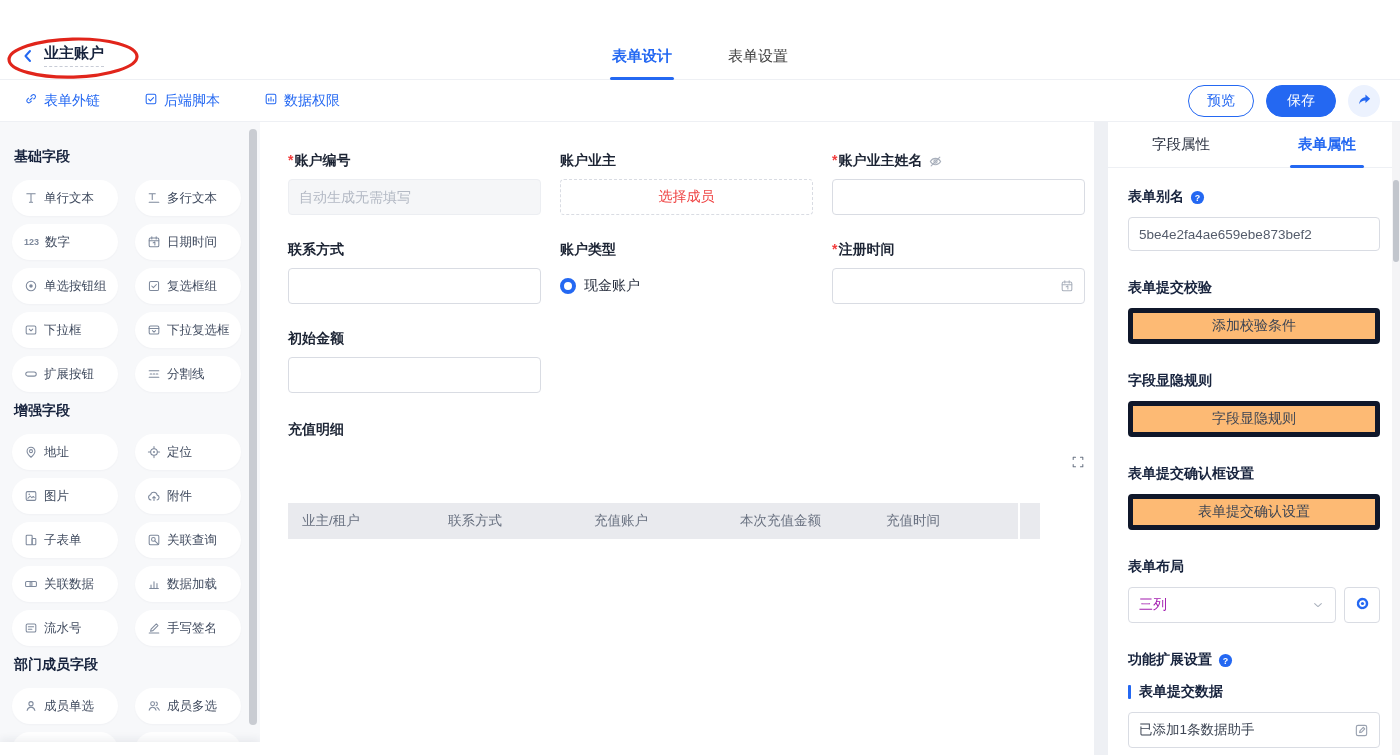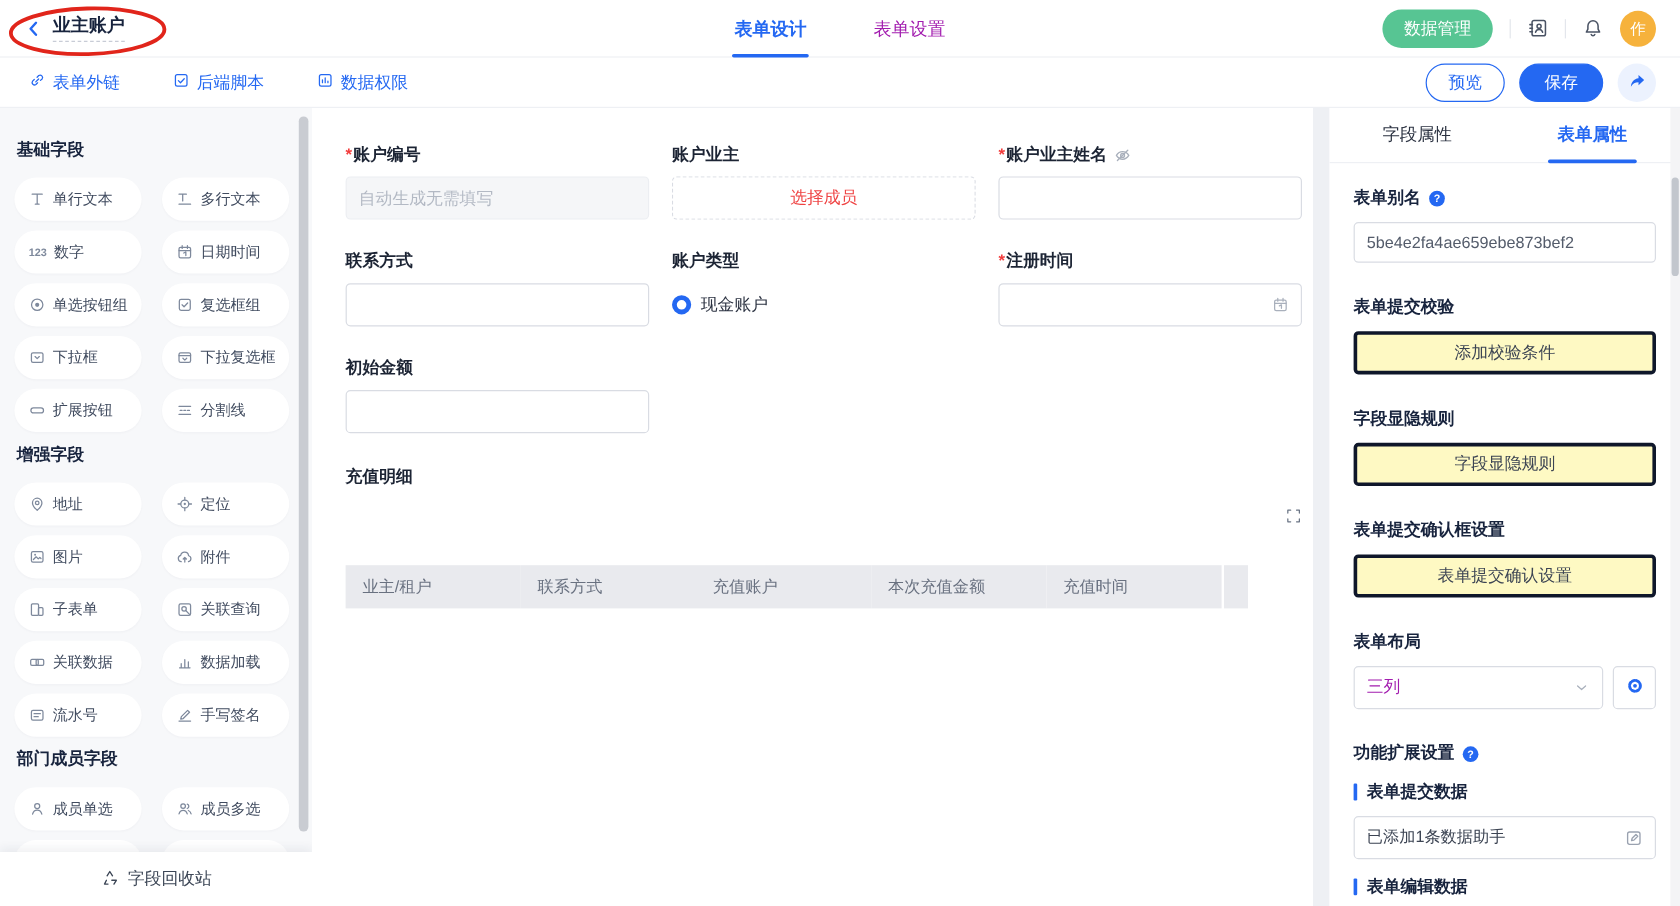--- a/index.html
+++ b/index.html
@@ -1,27 +1,27 @@
 <!DOCTYPE html>
 <html><head>
 <meta charset="utf-8">
 <style>
   * { margin:0; padding:0; box-sizing:border-box; }
   html,body { width:1400px; height:755px; overflow:hidden; background:#fff;
     font-family:"Liberation Sans","DejaVu Sans",sans-serif; color:#17233d; font-size:14px; }
   .app { position:relative; width:1400px; height:755px; background:#fff; }
 
   
-  .topbar { position:relative; height:48px; display:flex; align-items:center; padding:0 20px; border-bottom:1px solid #eef0f4; background:#fff; }
+  .topbar { position:relative; height:48px; display:flex; align-items:center; padding:0 20px; border-bottom:1px solid #eef0f4; background:#fff;margin-top:32px; }
   .topbar-left { display:flex; align-items:center; gap:8px; position:relative; z-index:2; cursor:pointer; }
   .back-ic { color:#2468f2; display:flex; align-items:center; }
   .page-title { font-size:15px; font-weight:600; color:#17233d; border-bottom:1px dashed #c8ccd6; padding-bottom:3px; }
   .annot { position:absolute; left:4px; top:2px; z-index:3; pointer-events:none; transform:rotate(-1.5deg); }
   .topbar-tabs { position:absolute; left:50%; top:0; transform:translateX(-50%); height:48px; display:flex; gap:56px; align-items:center; }
-  .top-tab { position:relative; height:48px; display:flex; align-items:center; font-size:15px; color:#a21caf; cursor:pointer; }
+  .top-tab { position:relative; height:48px; display:flex; align-items:center; font-size:15px; color:#404040; cursor:pointer; }
   .top-tab.active { color:#2468f2; font-weight:600; }
   .top-tab.active::after { content:""; position:absolute; left:50%; transform:translateX(-50%); bottom:0; width:64px; height:3px; border-radius:2px; background:#2468f2; }
   .topbar-right { margin-left:auto; display:flex; align-items:center; gap:14px; }
   .btn-green { background:#57c593; color:#fff; border:none; font-size:14px; padding:7px 18px; border-radius:17px; cursor:pointer; }
   .vdiv { width:1px; height:16px; background:#e3e6ec; }
   .hicon { color:#4a5364; display:flex; cursor:pointer; }
   .avatar { width:30px; height:30px; border-radius:50%; background:#f6b23c; color:#fff; display:flex; align-items:center; justify-content:center; font-size:13px; cursor:pointer; }
 
   
   .subbar { height:42px; display:flex; align-items:center; padding:0 20px 0 24px; border-bottom:1px solid #eef0f4; background:#fff; }
@@ -76,21 +76,21 @@
   
   .rpanel { width:292px; flex:none; background:#fff; position:relative; }
   .rtabs { height:46px; display:flex; border-bottom:1px solid #eef0f4; }
   .rtab { flex:1; display:flex; align-items:center; justify-content:center; font-size:14.5px; color:#2a3140; position:relative; cursor:pointer; }
   .rtab.active { color:#2468f2; font-weight:600; }
   .rtab.active::after { content:""; position:absolute; bottom:-1px; left:50%; transform:translateX(-50%); width:74px; height:3px; border-radius:2px; background:#2468f2; }
   .rbody { padding:20px 20px 0 20px; }
   .rlabel { display:flex; align-items:center; gap:6px; font-size:14px; font-weight:700; color:#17233d; margin-bottom:11px; }
   .rsection { margin-bottom:28px; }
   .rinput { height:34px; border:1px solid #d9dce3; border-radius:4px; width:100%; padding:0 10px; font-size:13.5px; color:#545c6b; background:#fff; outline:none; }
-  .rbtn { width:100%; height:36px; border:3px solid #0f172a; border-radius:4px; background:#fef9c3; font-size:14px; color:#3c4453; cursor:pointer; }
+  .rbtn { width:100%; height:36px; border:5px solid #0f172a; border-radius:4px; background:#fdba74; font-size:14px; color:#3c4453; cursor:pointer; }
   .help-ic { color:#2468f2; display:flex; }
   .layout-row { display:flex; gap:8px; }
   .rselect { flex:1; height:36px; border:1px solid #d9dce3; border-radius:4px; display:flex; align-items:center; padding:0 10px; font-size:14px; color:#a21caf; cursor:pointer; }
   .rselect .chev { margin-left:auto; color:#a9b0bc; display:flex; }
   .gear-btn { width:36px; height:36px; border:1px solid #d9dce3; border-radius:4px; display:flex; align-items:center; justify-content:center; color:#2468f2; cursor:pointer; background:#fff; }
   .subhead { display:flex; align-items:center; gap:8px; font-size:14px; font-weight:700; color:#17233d; margin:14px 0 11px 0; }
   .subhead::before { content:""; width:3px; height:14px; background:#2468f2; border-radius:1px; }
   .status-box { height:36px; border:1px solid #d9dce3; border-radius:4px; display:flex; align-items:center; padding:0 10px; font-size:13.5px; color:#3c4453; }
   .status-box .edit { margin-left:auto; color:#9aa2b0; cursor:pointer; display:flex; }
 
@@ -112,40 +112,20 @@
           <svg viewBox="0 0 16 16" width="16" height="16" fill="none" stroke="currentColor" stroke-width="1.2" stroke-linecap="round" stroke-linejoin="round">
             <path d="M10 3L5.5 8l4.5 5" stroke-width="2"></path>
           </svg>
         </span>
       <span class="page-title">业主账户</span>
     </div>
     <div class="topbar-tabs">
       <div class="top-tab active">表单设计</div>
       <div class="top-tab">表单设置</div>
     </div>
-    <div class="topbar-right">
-      <button class="btn-green">数据管理</button>
-      <div class="vdiv"></div>
-      <span class="hicon">
-          <svg viewBox="0 0 16 16" width="17" height="17" fill="none" stroke="currentColor" stroke-width="1.2" stroke-linecap="round" stroke-linejoin="round">
-            <rect x="3.5" y="2" width="10.5" height="12" rx="1.5"></rect>
-            <path d="M1.8 5.2h2M1.8 8h2M1.8 10.8h2"></path>
-            <circle cx="9" cy="6.5" r="1.6"></circle>
-            <path d="M6.2 11.2c.4-1.5 1.5-2.2 2.8-2.2s2.4.7 2.8 2.2"></path>
-          </svg>
-        </span>
-      <div class="vdiv"></div>
-      <span class="hicon">
-          <svg viewBox="0 0 16 16" width="17" height="17" fill="none" stroke="currentColor" stroke-width="1.2" stroke-linecap="round" stroke-linejoin="round">
-            <path d="M8 2.2a4 4 0 0 0-4 4v2.6L2.8 11h10.4L12 8.8V6.2a4 4 0 0 0-4-4z"></path>
-            <path d="M6.6 13a1.5 1.5 0 0 0 2.8 0"></path>
-          </svg>
-        </span>
-      <div class="avatar">作</div>
-    </div>
   </div>
 
   <div class="subbar">
     <div class="subbar-links">
       <div class="slink">
         <span><svg viewBox="0 0 16 16" width="14" height="14" fill="none" stroke="currentColor" stroke-width="1.2" stroke-linecap="round" stroke-linejoin="round">
               <path d="M6.6 9.4l2.8-2.8M5.2 7.1L3.6 8.7a2.3 2.3 0 0 0 3.2 3.2l1.6-1.6M7.9 5l1.6-1.6a2.3 2.3 0 0 1 3.2 3.2L11.1 8"></path>
             </svg></span>
         <span>表单外链</span>
       </div>

